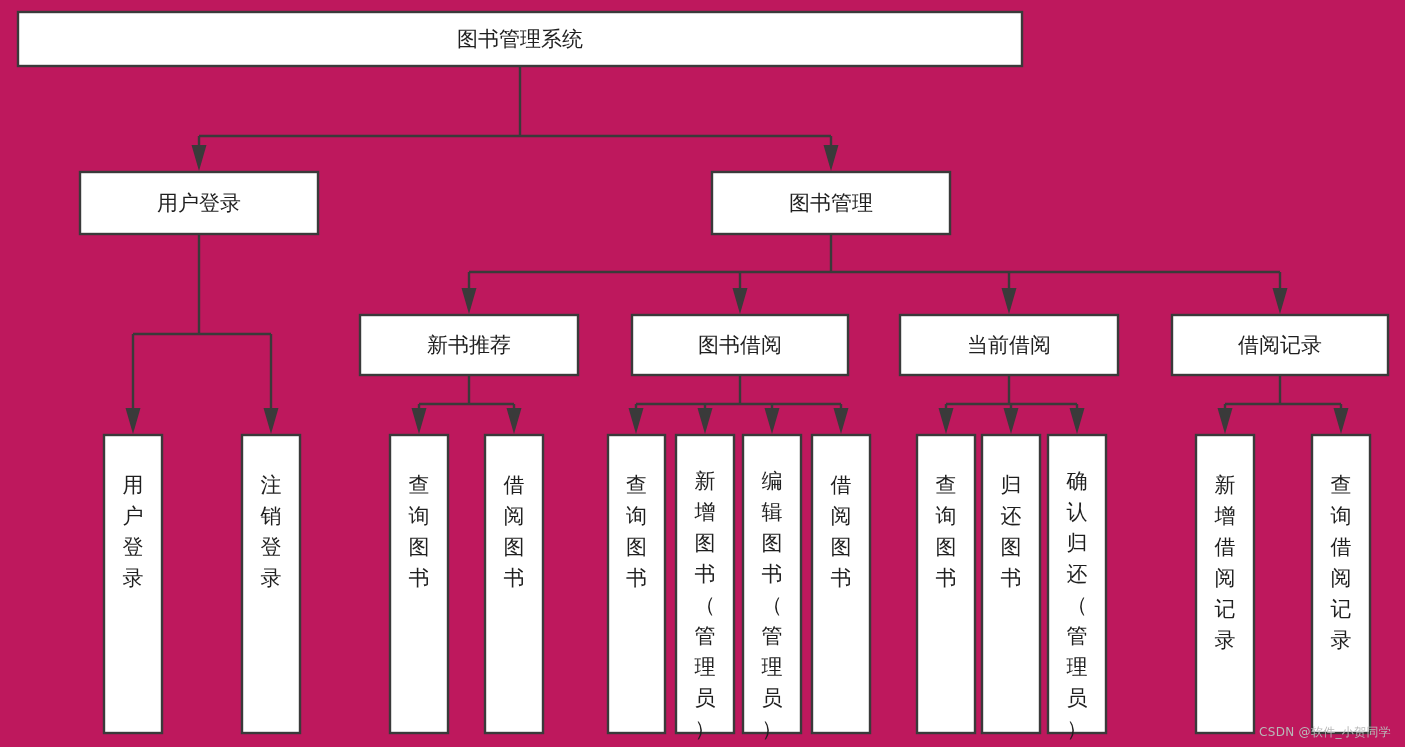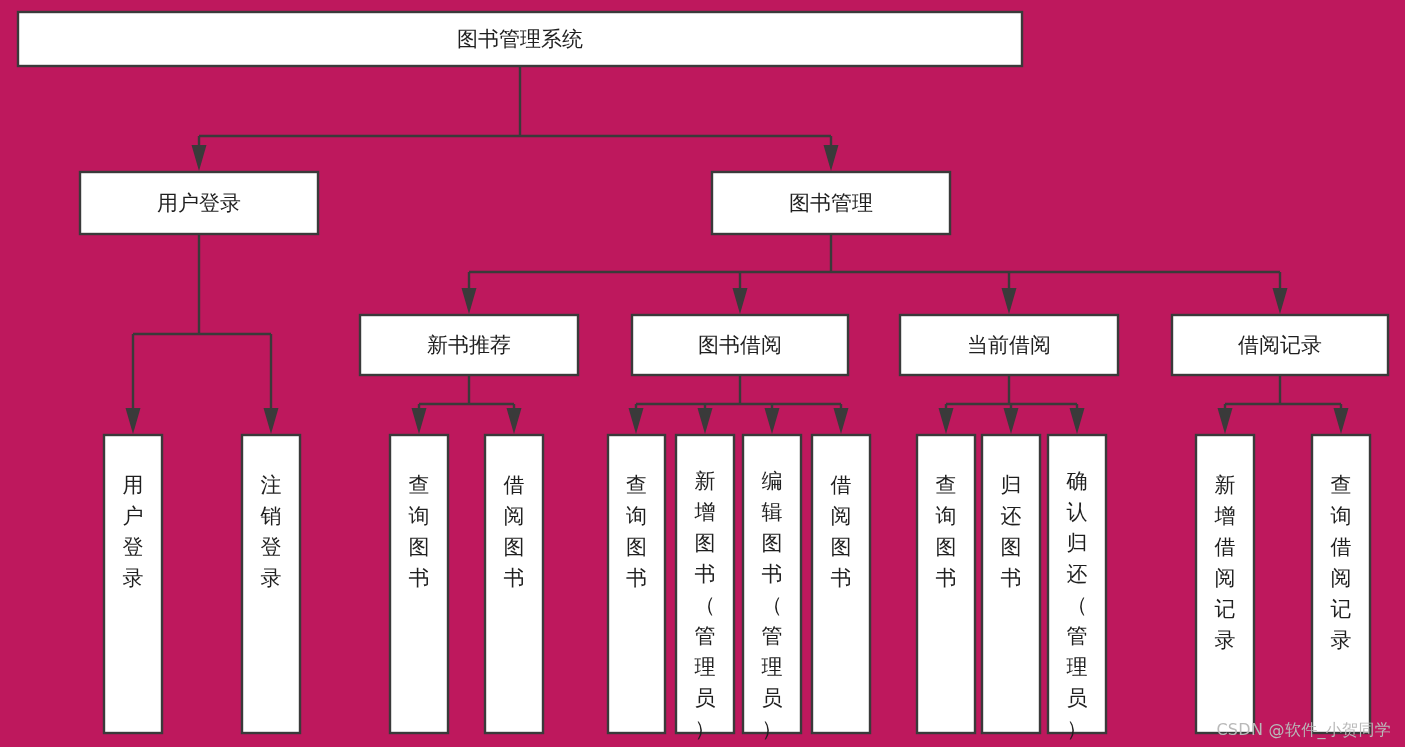--- a/index.html
+++ b/index.html
@@ -60,21 +60,21 @@
   }
   .arrow-head {
     fill: #3a3a3a;
     stroke: none;
   }
   .watermark-text {
     position: absolute;
     right: 14px;
     bottom: 6px;
     color: #b9b9b9;
-    font-size: 16px;
+    font-size: 12px;
     font-family: "DejaVu Sans", "Liberation Sans", sans-serif;
     white-space: nowrap;
     letter-spacing: 0.3px;
     pointer-events: none;
   }
 </style>
 </head>
 <body>
 
 <div id="diagram-root">

